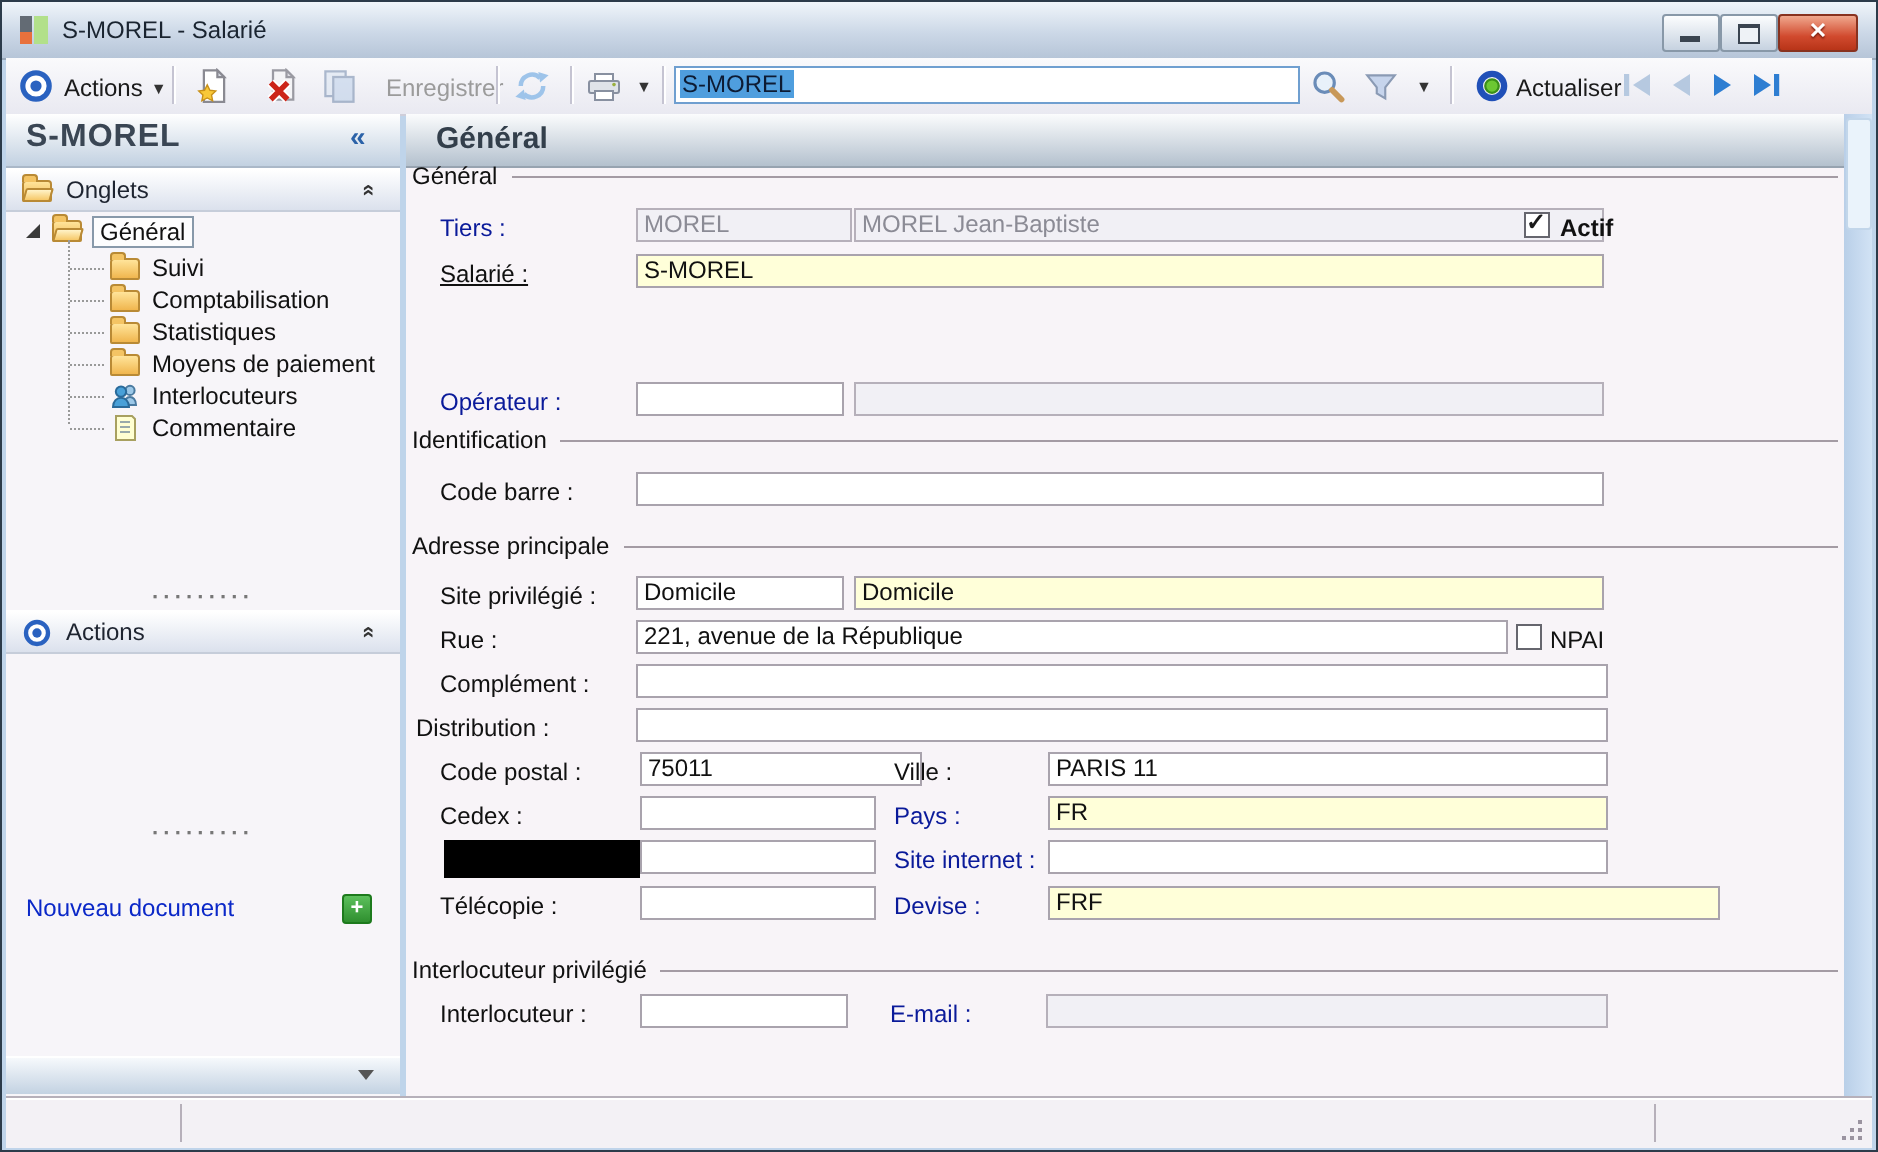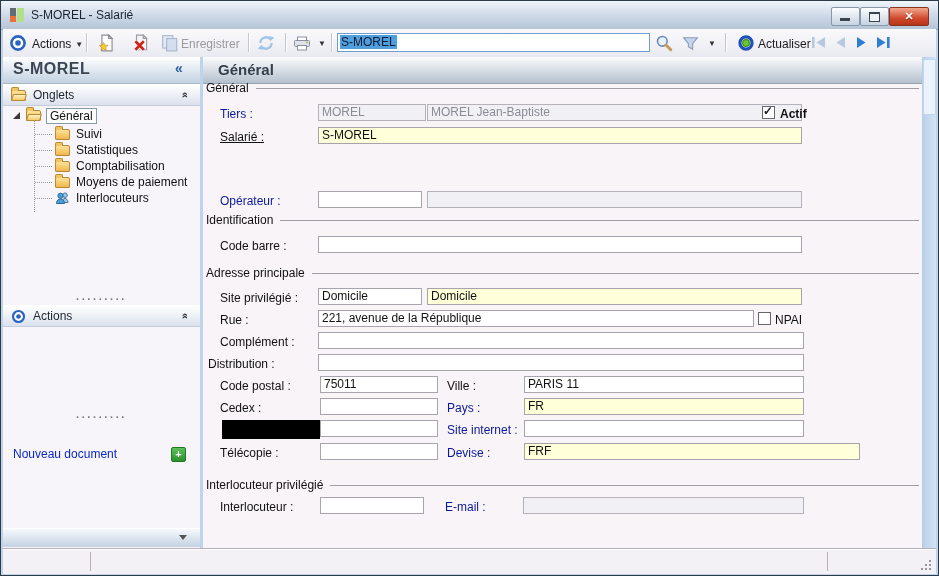--- a/index.html
+++ b/index.html
@@ -23,21 +23,21 @@
   .winbtn.close{left:888px;width:38px;background:linear-gradient(#f0a88e,#d14a2e 60%,#b83418);}
   .winbtn.min::before{content:"";position:absolute;left:8px;bottom:4px;width:10px;height:3px;background:#3a4450;}
   .winbtn.max::before{content:"";position:absolute;left:8px;top:4px;width:9px;height:7px;border:1px solid #3a4450;border-top:2px solid #3a4450;background:#eef2f6;}
   .winbtn.close::before{content:"✕";color:#fff;font-weight:bold;font-size:11px;line-height:16px;text-shadow:0 1px 1px #802010;}
 
   
   .toolbar{position:absolute;left:3px;top:29px;width:933px;height:28px;
     background:linear-gradient(#fafafc,#e9e9f1);border-bottom:1px solid #cfced9;}
   .tsep{position:absolute;top:4px;width:1px;height:19px;background:#c5c4d2;box-shadow:1px 0 0 #fff;}
   .tbtxt{position:absolute;top:8px;font-size:12px;color:#1a1a1a;}
-  .tbtxt.dis{color:#9b9b9b;}
+  .tbtxt.dis{color:#9b9b9b;margin-left:12px;}
   .dda{display:inline-block;margin-left:4px;font-size:8px;color:#333;vertical-align:1px;}
   .dda::before{content:"▼";}
   .ticon{position:absolute;top:5px;width:18px;height:18px;}
   .searchbox{position:absolute;left:334px;top:4px;width:313px;height:19px;background:#fff;
     border:1px solid #6f9fd0;box-sizing:border-box;line-height:17px;padding-left:2px;}
   .searchsel{background:#4f9ede;color:#0d1b33;padding:0 1px;}
   .nav{position:absolute;top:7px;width:17px;height:13px;}
 
   
   .sidebar{position:absolute;left:3px;top:57px;width:197px;height:491px;background:#f7f5f9;}
@@ -255,44 +255,54 @@
     <div class="tchildren">
       <div class="vline"></div>
       <div class="tchild">
         <span class="hstub"></span>
         <span class="folder"></span>
         <span class="tlabel">Suivi</span>
       </div>
       <div class="tchild">
         <span class="hstub"></span>
         <span class="folder"></span>
+        <span class="tlabel">Comptabilisation</span>
+      </div>
+      <div class="tchild">
+        <span class="hstub"></span>
+        <span class="folder"></span>
         <span class="tlabel">Statistiques</span>
-      </div>
-      <div class="tchild">
-        <span class="hstub"></span>
-        <span class="folder"></span>
-        <span class="tlabel">Comptabilisation</span>
       </div>
       <div class="tchild">
         <span class="hstub"></span>
         <span class="folder"></span>
         <span class="tlabel">Moyens de paiement</span>
       </div>
       <div class="tchild">
         <span class="hstub"></span>
         <span class="micon">
           <svg width="15" height="14" viewBox="0 0 14 14">
               <circle cx="9.5" cy="4.2" r="2.3" fill="#9cc8e8" stroke="#4a7aa0"></circle>
               <path d="M6.5 11.5c0-2.8 1.6-4 3-4s3 1.2 3 4z" fill="#9cc8e8" stroke="#4a7aa0"></path>
               <circle cx="5" cy="4.8" r="2.6" fill="#49a0d8" stroke="#2a6a9a"></circle>
               <path d="M1 12.5c0-3 2-4.6 4-4.6s4 1.6 4 4.6z" fill="#49a0d8" stroke="#2a6a9a"></path>
             </svg>
         </span>
         <span class="tlabel">Interlocuteurs</span>
       </div>
+      <div class="tchild">
+        <span class="hstub"></span>
+        <span class="micon">
+          <svg width="15" height="14" viewBox="0 0 14 14">
+              <path d="M2.5 1h8l1.5 1.5V13h-9.5z" fill="#ffffd2" stroke="#a8a060"></path>
+              <path d="M4.5 4h5M4.5 6.5h5M4.5 9h5" stroke="#9aa" stroke-width=".9"></path>
+            </svg>
+        </span>
+        <span class="tlabel">Commentaire</span>
+      </div>
     </div>
   </div>
 
   <div class="dots" style="top:238px;"></div>
 
   <div class="phead" style="top:248px;">
     <span class="picon" style="top:3px;">
       <svg width="15" height="15" viewBox="0 0 18 18">
           <circle cx="9" cy="9" r="6.6" fill="#fff" stroke="#2a62c0" stroke-width="2.6"></circle>
           <circle cx="9" cy="9" r="2.8" fill="#2a62c0"></circle>
@@ -355,21 +365,21 @@
   <span class="cb" style="left:555px;top:255px;"></span>
   <span class="lbl" style="left:572px;top:256px;">NPAI</span>
 
   <span class="lbl" style="left:17px;top:278px;">Complément :</span>
   <div class="fld" style="left:115px;top:275px;width:486px;"></div>
 
   <span class="lbl" style="left:5px;top:300px;">Distribution :</span>
   <div class="fld" style="left:115px;top:297px;width:486px;"></div>
 
   <span class="lbl" style="left:17px;top:322px;">Code postal  :</span>
-  <div class="fld" style="left:117px;top:319px;width:118px;">75011</div>
+  <div class="fld" style="left:117px;top:319px;width:141px;">75011</div>
   <span class="lbl" style="left:244px;top:322px;">Ville :</span>
   <div class="fld" style="left:321px;top:319px;width:280px;">PARIS 11</div>
 
   <span class="lbl" style="left:17px;top:344px;">Cedex :</span>
   <div class="fld" style="left:117px;top:341px;width:118px;"></div>
   <span class="lbl link" style="left:244px;top:344px;">Pays :</span>
   <div class="fld req" style="left:321px;top:341px;width:280px;">FR</div>
 
   <div class="redacted" style="left:19px;top:363px;width:98px;height:19px;"></div>
   <div class="fld" style="left:117px;top:363px;width:118px;"></div>

